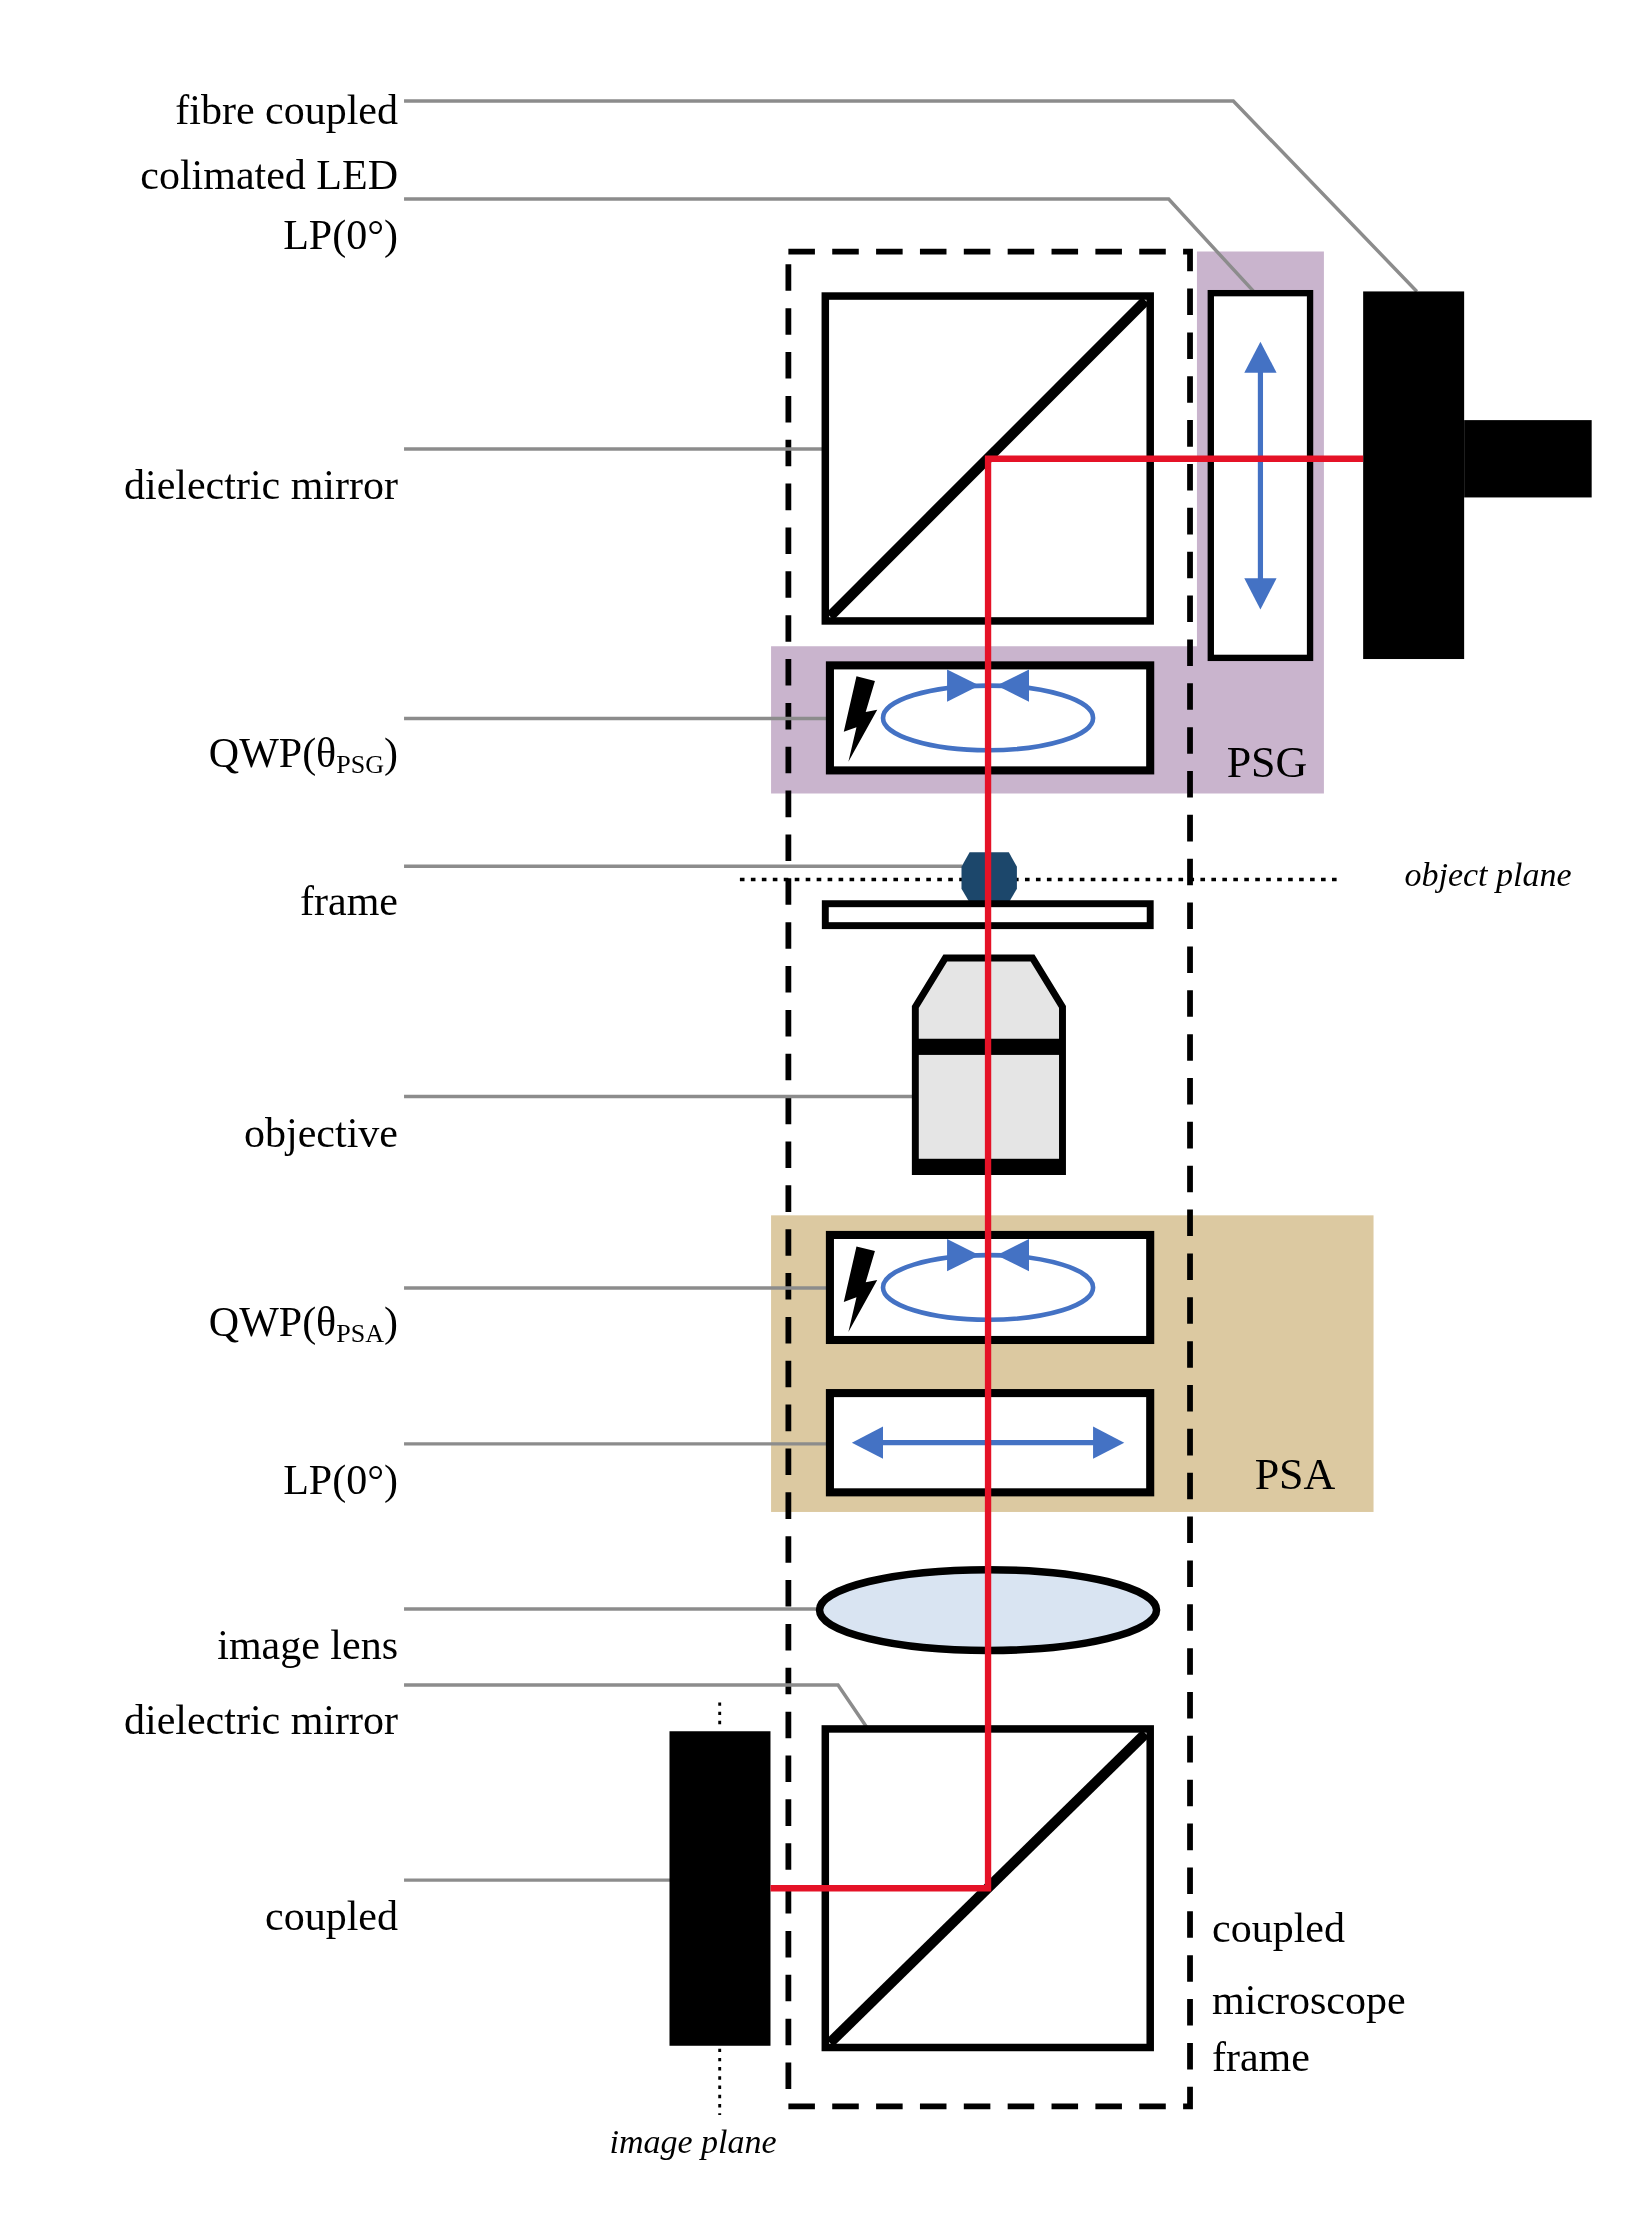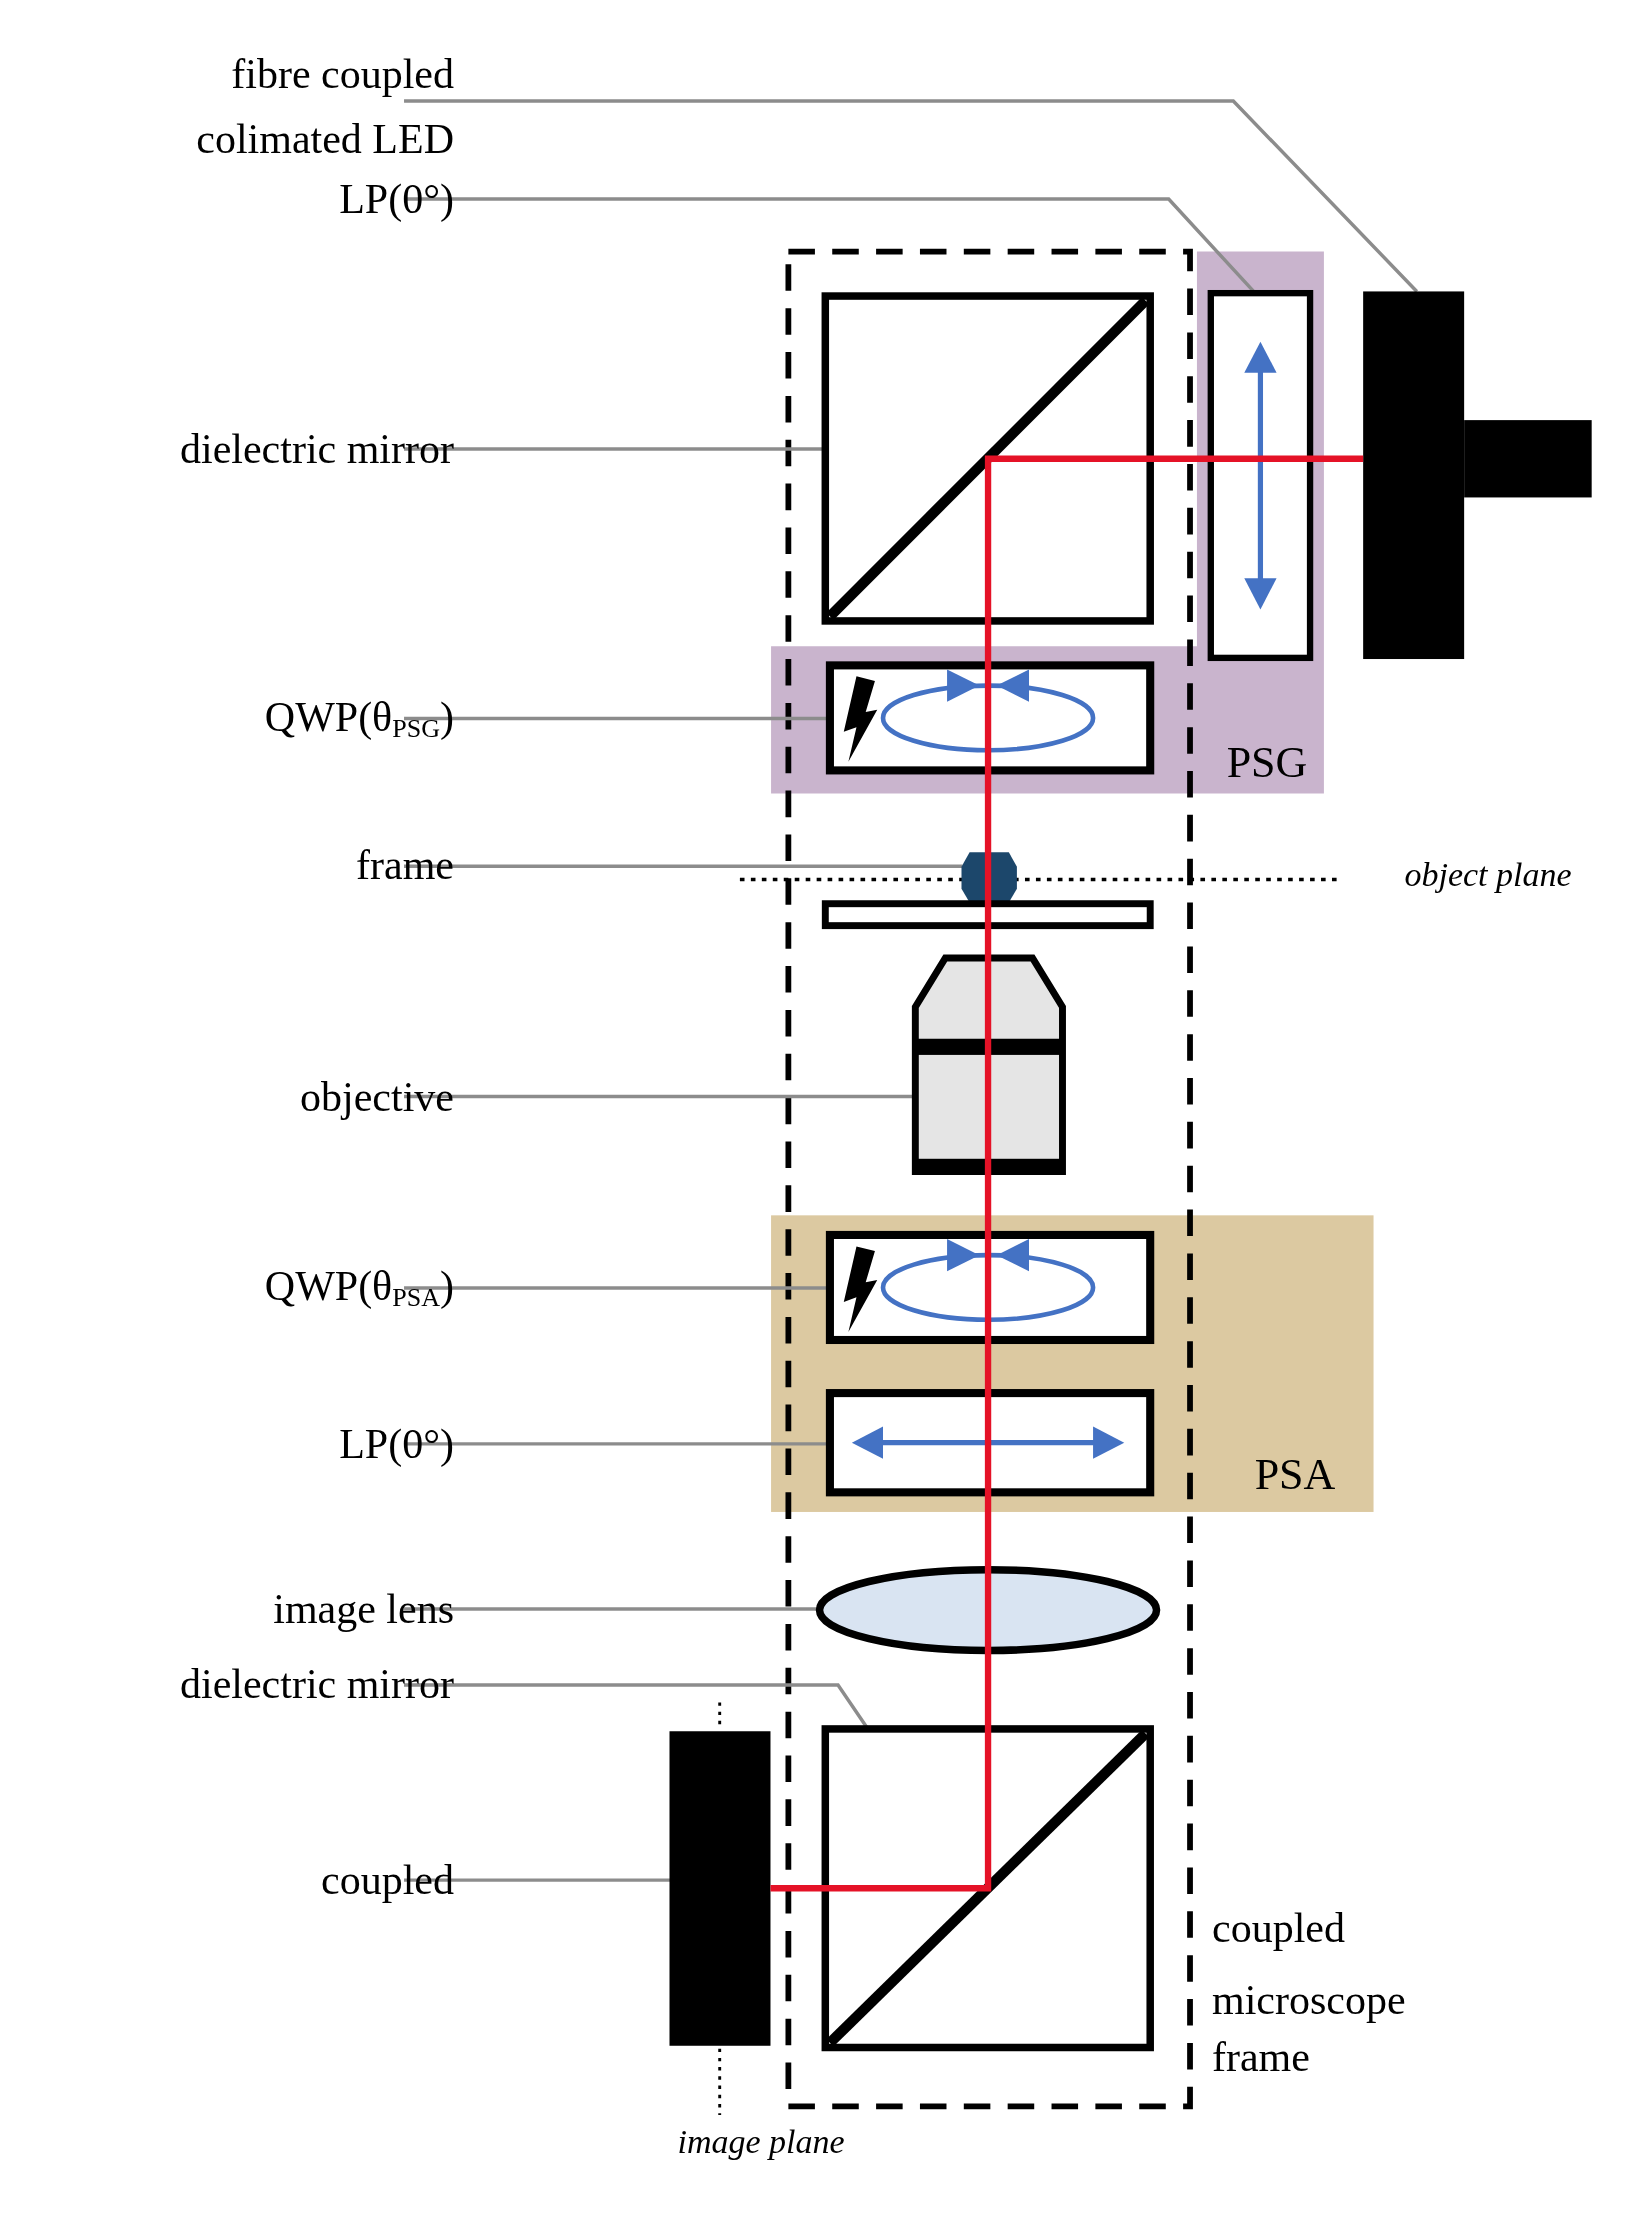--- a/index.html
+++ b/index.html
@@ -1,21 +1,21 @@
 <!DOCTYPE html>
 <html style="font-size:9.2px"><head>
 <meta charset="utf-8">
 <style>
   html,body{margin:0;padding:0;background:#ffffff;}
   #canvas{position:relative;width:1646px;height:2216px;background:#ffffff;overflow:hidden;
           font-family:"Liberation Serif", serif;}
   #diagram-svg{position:absolute;left:0;top:0;}
   .lbl{position:absolute;font-size:42px;line-height:1;color:#000;white-space:nowrap;
        transform:translateY(-50%);}
-  .lbl.r{right:1192px;text-align:right;}
+  .lbl.r{right:1248px;text-align:right;margin-top:36px;}
   .lbl.c{transform:translate(-50%,-50%);}
   .lbl.it{font-style:italic;font-size:34px;}
   .lbl.region{font-size:44px;}
   .sub{font-size:0.62em;vertical-align:-0.22em;}
 </style>
 </head>
 <body>
 
 <div id="canvas">
 
@@ -101,20 +101,20 @@
   <div class="lbl r" style="top:1288px"><span>QWP(θ</span><span class="sub">PSA</span><span>)</span></div>
   <div class="lbl r" style="top:1444px">LP(0°)</div>
   <div class="lbl r" style="top:1609px">image lens</div>
   <div class="lbl r" style="top:1684px">dielectric mirror</div>
   <div class="lbl r" style="top:1880px">coupled</div>
 
   <div class="lbl c region" style="left:1267px;top:763px">PSG</div>
   <div class="lbl c region" style="left:1295px;top:1475px">PSA</div>
 
   <div class="lbl c it" style="left:1488px;top:875px">object plane</div>
-  <div class="lbl c it" style="left:761px;top:2142px">image plane</div>
+  <div class="lbl c it" style="left:693px;top:2142px">image plane</div>
 
   <div class="lbl" style="left:1212px;top:1928px">coupled</div>
   <div class="lbl" style="left:1212px;top:2000px">microscope</div>
   <div class="lbl" style="left:1212px;top:2057px">frame</div>
 
 </div>
 
 
 </body></html>

